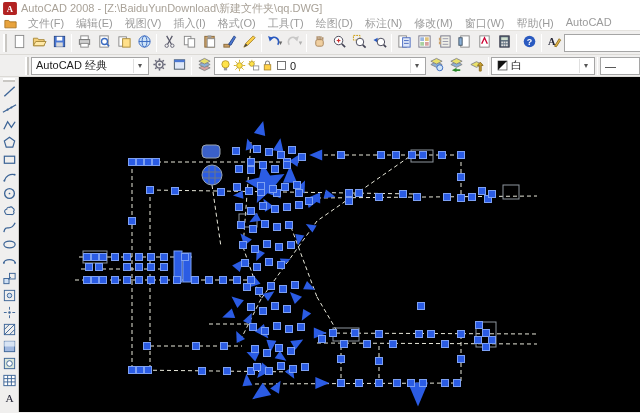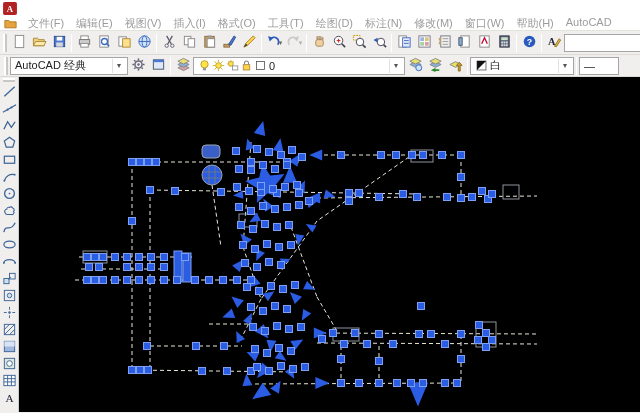--- a/index.html
+++ b/index.html
@@ -10,21 +10,21 @@
   .titlebar{height:16px;background:#fff;display:flex;align-items:center;padding-left:3px;gap:4px;}
   .titlebar .ttext{color:#a9a298;font-size:11px;white-space:nowrap;}
   .logo{width:14px;height:13px;display:inline-block;}
   
   .menubar{height:15px;background:#fff;display:flex;align-items:center;gap:0;padding-left:3px;border-bottom:1px solid #e4e2de;}
   .menubar .docicon{width:15px;height:13px;margin-right:4px;}
   .menu-item{color:#9b9b9b;padding:0 6px;font-size:11px;white-space:nowrap;cursor:default;}
   
   .toolbar{display:flex;align-items:center;background:#f0efee;border-bottom:1px solid #dcdad6;}
   .row1{height:24px;padding-left:1px;}
-  .row2{height:22px;padding-left:2px;}
+  .row2{height:22px;padding-left:8px;justify-content:flex-end;}
   .grip{width:4px;height:18px;border-left:2px solid #fff;border-right:2px solid #c9c7c3;margin:0 2px;}
   .tbtn{width:20px;height:20px;display:flex;align-items:center;justify-content:center;flex:0 0 auto;position:relative;}
   .tbtn.dis{opacity:.45;filter:grayscale(1);}
   .tbtn .caret{font-size:7px;color:#666;margin-left:-2px;}
   .tsep{width:1px;height:18px;background:#c9c7c3;border-right:1px solid #fff;margin:0 2px;flex:0 0 auto;}
   .combo{height:18px;background:#fff;border:1px solid #a5a5a5;display:flex;align-items:center;
          padding:0 2px 0 4px;font-size:11px;color:#222;gap:2px;flex:0 0 auto;}
   .combo .caretbox{margin-left:auto;width:13px;height:14px;display:flex;align-items:center;justify-content:center;
          color:#555;font-size:8px;border-left:1px solid #e0e0e0;}
   .combo .micon{width:13px;height:13px;display:inline-block;flex:0 0 auto;}
@@ -40,20 +40,21 @@
 </head>
 <body>
 
 <div class="app">
 
   <div class="titlebar">
     <span class="logo"><svg viewBox="0 0 16 15" width="14" height="13">
           <rect width="16" height="15" rx="2" fill="#b22222"></rect>
           <text x="8" y="11.5" font-size="10" fill="#fff" text-anchor="middle" font-family="Liberation Serif,serif" font-weight="bold">A</text>
         </svg></span>
+    <span class="ttext">AutoCAD 2008 - [Z:\BaiduYunDownload\新建文件夹\qq.DWG]</span>
   </div>
 
   <div class="menubar">
     <span class="docicon"><svg viewBox="0 0 16 15" width="15" height="13">
           <path d="M1.5 12.5 L1.5 4 L6 4 L7.2 5.6 L14.5 5.6 L14.5 12.5 Z" fill="#e8a33d" stroke="#a87320"></path>
         </svg></span>
     <span id="menu-items" style="display:flex;">
         <span class="menu-item">文件(F)</span>
         <span class="menu-item">编辑(E)</span>
         <span class="menu-item">视图(V)</span>

